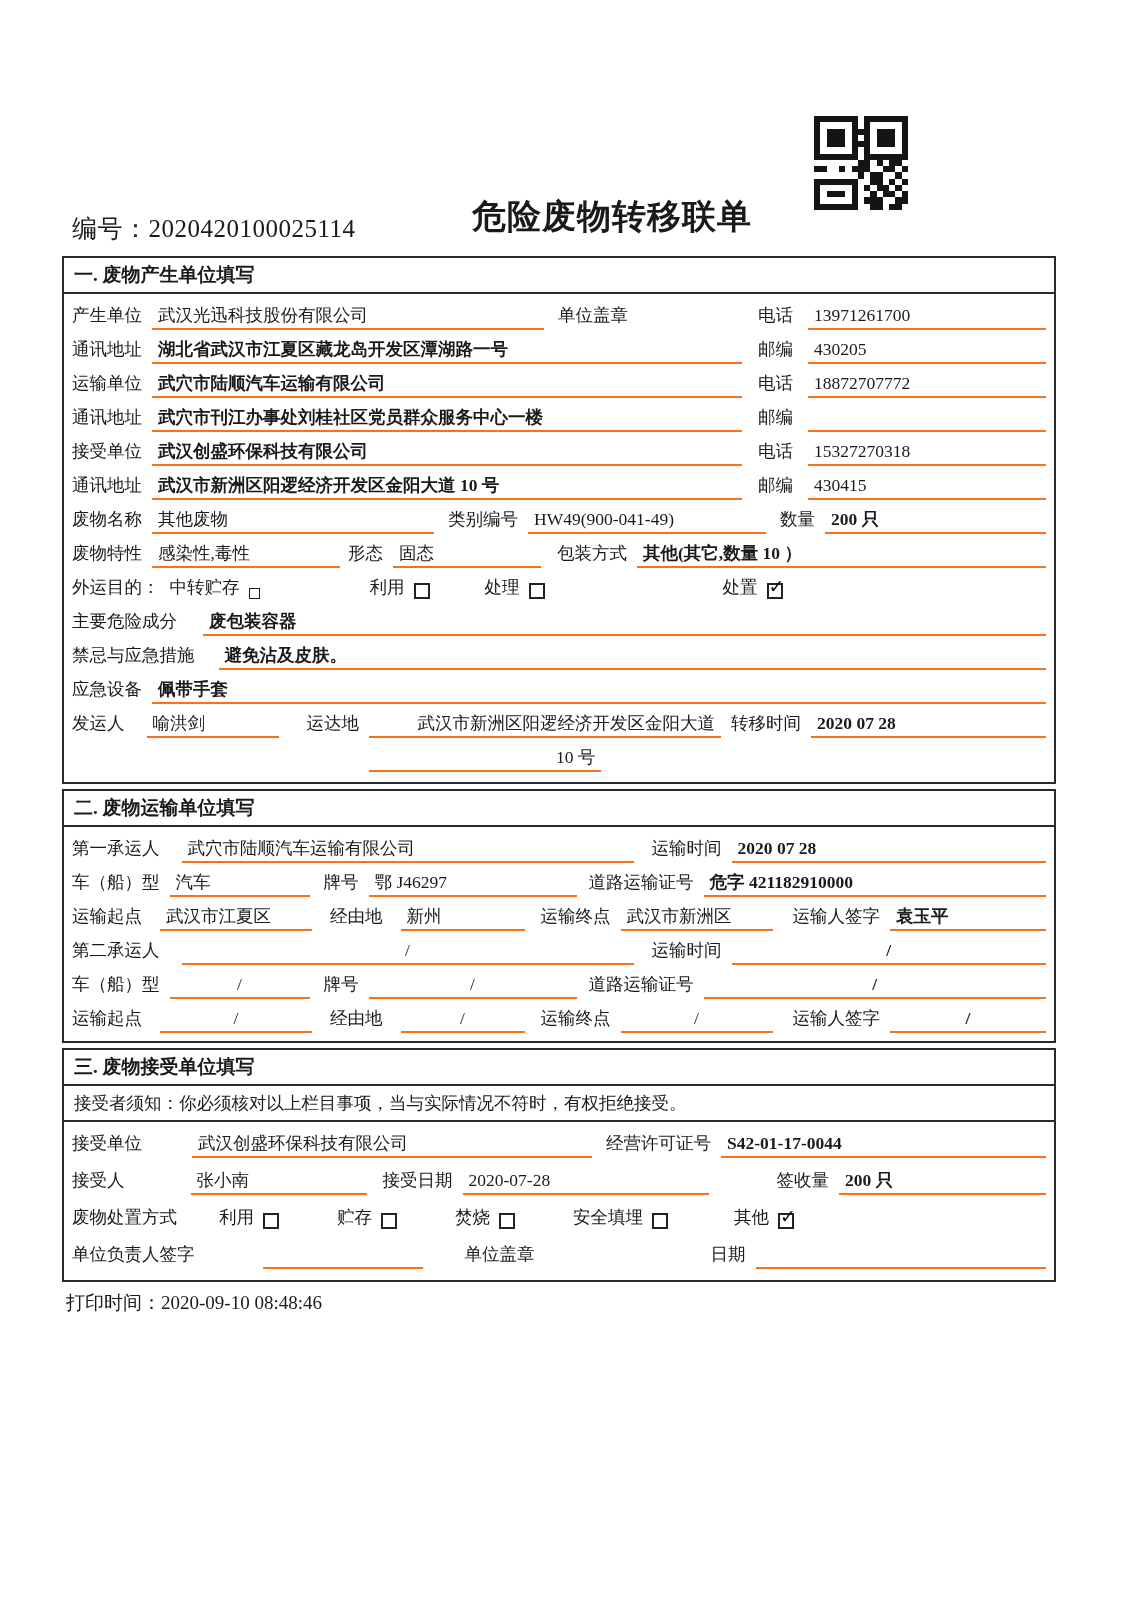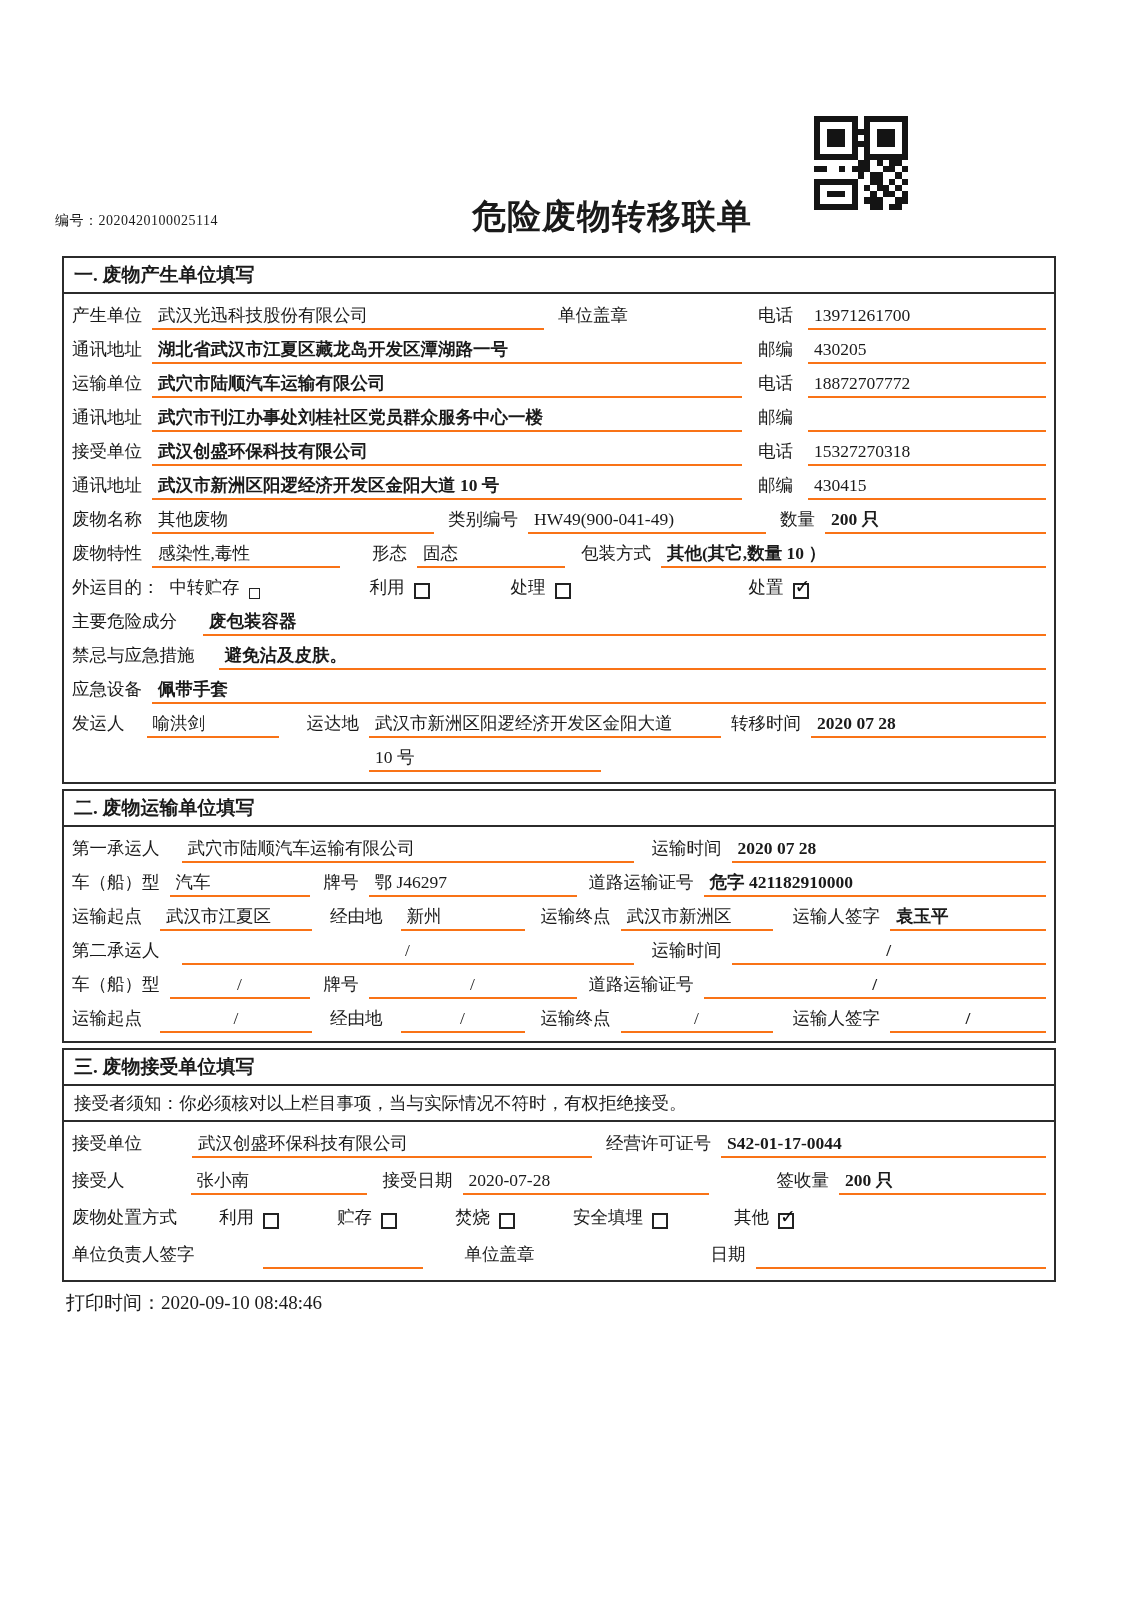--- a/index.html
+++ b/index.html
@@ -10,22 +10,22 @@
   }
   .page {
     position:relative;
     width:1131px; height:1600px;
     background:#ffffff;
     overflow:hidden;
   }
   
   .qr { position:absolute; left:814px; top:116px; width:94px; height:94px; }
   .doc-number {
-    position:absolute; left:55px; top:212px;
-    font-size:14px; letter-spacing:0.5px; white-space:nowrap;
+    position:absolute; left:72px; top:212px;
+    font-size:25px; letter-spacing:0.5px; white-space:nowrap;
   }
   .doc-title {
     position:absolute; left:472px; top:194px;
     font-size:34px; font-weight:bold; letter-spacing:1px; white-space:nowrap;
   }
   
   .form { position:absolute; left:62px; top:256px; width:994px; }
   .sec { border:2px solid #2b2b2b; background:#fff; margin-bottom:5px; }
   .sec-header {
     height:36px; line-height:34px;
@@ -54,21 +54,21 @@
     overflow:hidden;
   }
   .grow { flex:1 1 auto; min-width:0;font-weight:bold; }
   .ctr { text-align:center; }
   .spacer { flex:1 1 auto; }
   .right-group { flex:none; display:flex; width:288px;justify-content:space-between; }
   .right-group .lbl { width:42px; margin-right:8px; }
   .right-group .fv { flex:1; }
   
   .dest { display:flex; flex-direction:column; width:352px; flex:none; }
-  .dest .fv { width:100%; }
+  .dest .fv { width:100%;text-align:right; }
   .dest .fv.l2 { width:66%; margin-top:4px; }
   
   .opt { display:inline-flex; align-items:center; }
   .olbl { margin-right:9px; }
   .cb {
     position:relative; display:inline-block;
     width:16px; height:16px;
     border:2px solid #222; background:#fff;
     margin-top:7px;
   }
@@ -295,37 +295,37 @@
           <span class="fv" style="width:282px">其他废物</span>
           <span class="lbl" style="margin-left:14px">类别编号</span>
           <span class="fv" style="width:238px">HW49(900-041-49)</span>
           <span class="lbl" style="margin-left:14px">数量</span>
           <span class="fv grow">200 只</span>
         </div>
 
         <div class="row">
           <span class="lbl">废物特性</span>
           <span class="fv" style="width:188px">感染性,毒性</span>
-          <span class="lbl" style="margin-left:32px">形态</span>
+          <span class="lbl" style="margin-left:8px">形态</span>
           <span class="fv" style="width:148px">固态</span>
           <span class="lbl" style="margin-left:16px">包装方式</span>
           <span class="fv grow">其他(其它,数量 10 ）</span>
         </div>
 
         <div class="row">
           <span class="lbl">外运目的：</span>
           <span class="opt">
             <span class="olbl">中转贮存</span>
             <span class="cb small"></span>
           </span>
           <span class="opt" style="margin-left:110px">
             <span class="olbl">利用</span>
             <span class="cb"></span>
           </span>
-          <span class="opt" style="margin-left:81px">
+          <span class="opt" style="margin-left:55px">
             <span class="olbl">处理</span>
             <span class="cb"></span>
           </span>
           <span class="opt" style="margin-left:178px">
             <span class="olbl">处置</span>
             <span class="cb checked"></span>
           </span>
         </div>
 
         <div class="row">

